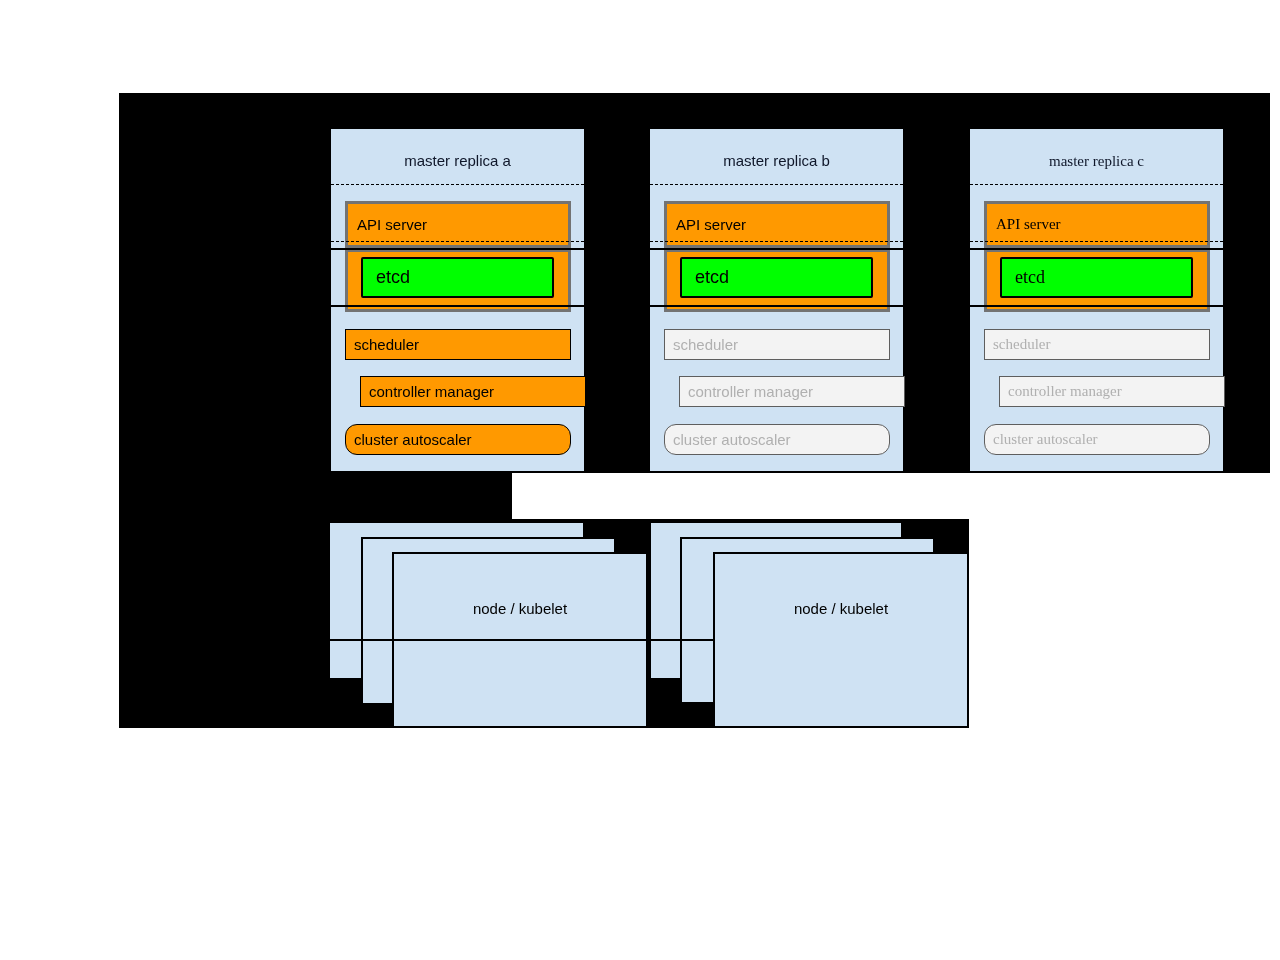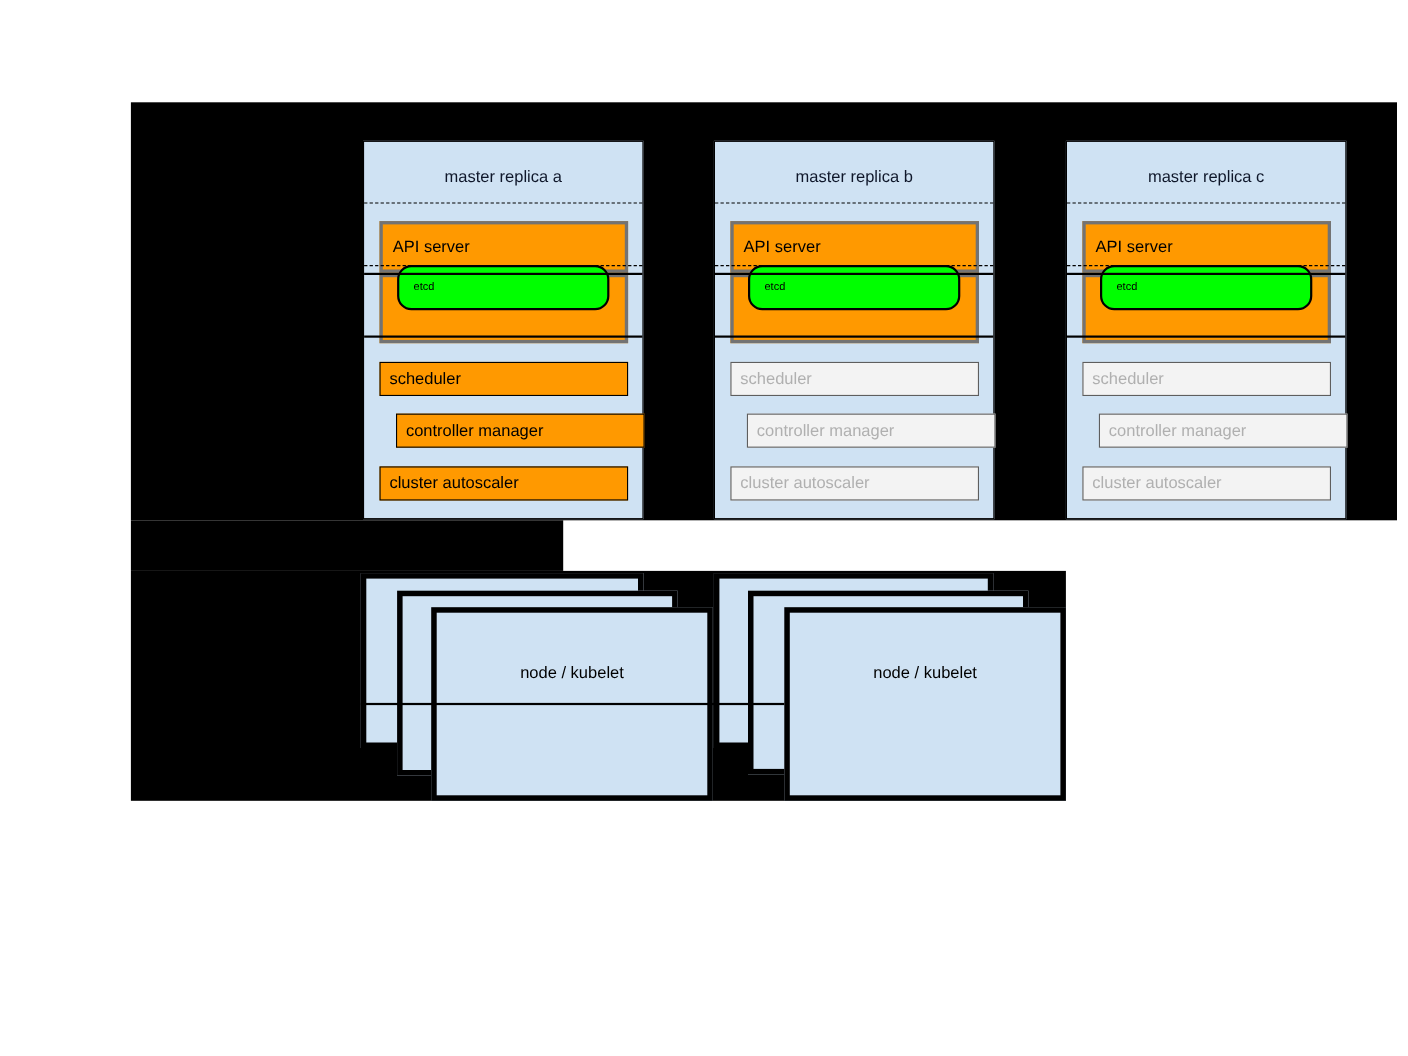--- a/index.html
+++ b/index.html
@@ -10,39 +10,39 @@
   
   .bg-black{background:#000000;}
   #bg-top{left:119px;top:93px;width:1151px;height:380px;}
   #bg-mid-left{left:119px;top:473px;width:393px;height:46px;}
   #bg-bottom{left:119px;top:519px;width:850px;height:209px;}
 
   
   .replica{top:128px;width:255px;height:344px;background:#cfe2f3;border:1px solid #000;}
   #replica-a{left:330px;}
   #replica-b{left:649px;}
-  #replica-c{left:969px;}
+  #replica-c{left:969px;font-family:Liberation Serif, serif;}
   .replica-title{left:0;top:22px;width:100%;text-align:center;font-size:15px;color:#0f172a;line-height:20px;}
   .hr-dashed{left:0;width:100%;height:0;border-top:1px dashed #000;}
   .hr-solid{left:0;width:100%;height:0;border-top:2px solid #000;}
   .d1{top:55px;} .d2{top:112px;}
   .s1{top:119px;} .s2{top:176px;}
   .box{left:14px;width:226px;display:flex;align-items:center;font-size:15px;color:#000;}
   .box-orange{background:#ff9900;border:3px solid #737373;}
   .box-api{top:72px;height:47px;padding-left:9px;}
   .box-wrapper{top:120px;height:63px;}
-  .box-etcd{left:30px;top:112px;width:193px;height:41px;background:#00ff00;border:2px solid #000;
-            border-radius:13px;display:flex;align-items:center;padding-left:13px;font-size:10px;color:#000;}
+  .box-etcd{left:30px;top:128px;width:193px;height:41px;background:#00ff00;border:2px solid #000;
+            border-radius:2px;display:flex;align-items:center;padding-left:13px;font-size:18px;color:#000;}
   .box-comp{height:31px;padding-left:8px;}
-  .c1{top:200px;} .c2{top:247px;margin-left:15px;} .c3{top:295px;}
+  .c1{top:200px;} .c2{top:247px;margin-left:15px;} .c3{top:295px;border-radius:12px;}
   .inactive .box-comp{background:#f3f3f3;border:1px solid #5e5e5e;color:#b0b0b0;}
   .active .box-comp{background:#ff9900;border:1px solid #000;color:#000;}
 
   
-  .nodebox{background:#cfe2f3;border:5px solid #000000;}
+  .nodebox{background:#cfe2f3;border:2px solid #000000;}
   #n1-back{left:328px;top:521px;width:257px;height:159px;}
   #n1-mid{left:361px;top:537px;width:255px;height:168px;}
   #n1-front{left:392px;top:552px;width:256px;height:176px;}
   #n2-back{left:649px;top:521px;width:254px;height:159px;}
   #n2-mid{left:680px;top:537px;width:255px;height:167px;}
   #n2-front{left:713px;top:552px;width:256px;height:176px;}
   .node-label{position:absolute;left:0;top:45px;width:100%;text-align:center;font-size:15px;color:#000;line-height:20px;}
   #connector{left:328px;top:639px;width:386px;height:2px;background:#000;}
 </style>
 </head>

